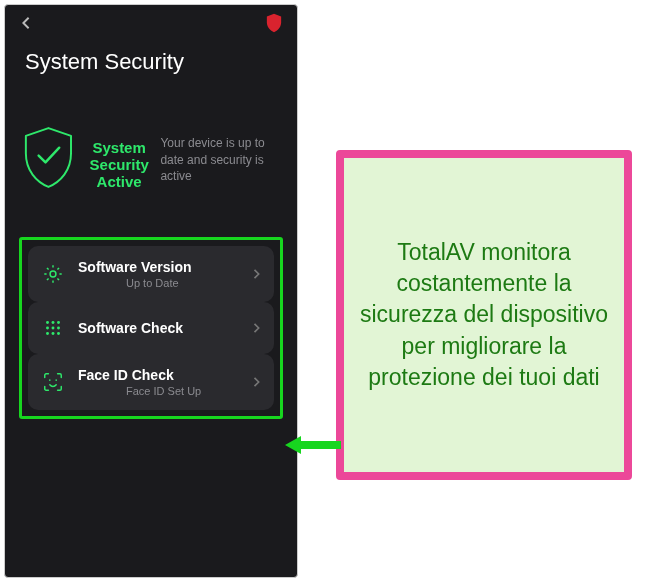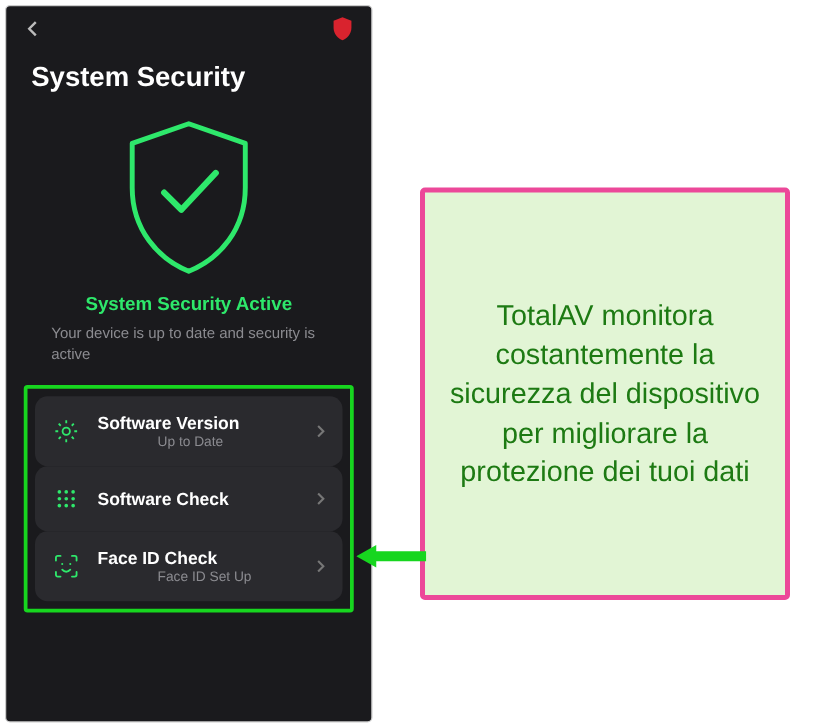--- a/index.html
+++ b/index.html
@@ -26,28 +26,28 @@
     .topbar {
       display: flex;
       align-items: center;
       justify-content: space-between;
       height: 24px;
     }
     .back-chevron { width: 14px; height: 14px; fill: none; stroke: #bbb; stroke-width: 2.2; }
     .brand-shield { width: 18px; height: 20px; }
     .page-title {
       font-size: 22px;
-      font-weight: 700;
+      font-weight: 400;
       color: #fff;
       margin-top: 12px;
       margin-left: 6px;
     }
     .hero {
       display: flex;
-      flex-direction: column;
+      flex-direction: row;
       align-items: center;
       margin-top: 18px;
     }
     .big-shield { width: 118px; height: 128px; }
     .status-title {
       color: #2ee86b;
       font-size: 15px;
       font-weight: 600;
       margin-top: 14px;
       text-align: center;
@@ -82,21 +82,21 @@
     .card-title { font-size: 14px; font-weight: 600; color: #fff; }
     .card-sub { font-size: 11px; color: #8b8b90; margin-top: 2px; margin-left: 48px; }
     .card-chevron { width: 10px; height: 10px; fill: none; stroke: #777; stroke-width: 2; }
     .callout {
       position: absolute;
       left: 336px;
       top: 150px;
       width: 296px;
       height: 330px;
       background: #e2f5d5;
-      border: 4px solid #ec4899;
+      border: 8px solid #ec4899;
       border-radius: 4px;
       display: flex;
       align-items: center;
       justify-content: center;
       padding: 18px 14px;
     }
     .callout-text {
       color: #1d7a13;
       font-size: 23px;
       line-height: 1.35;

